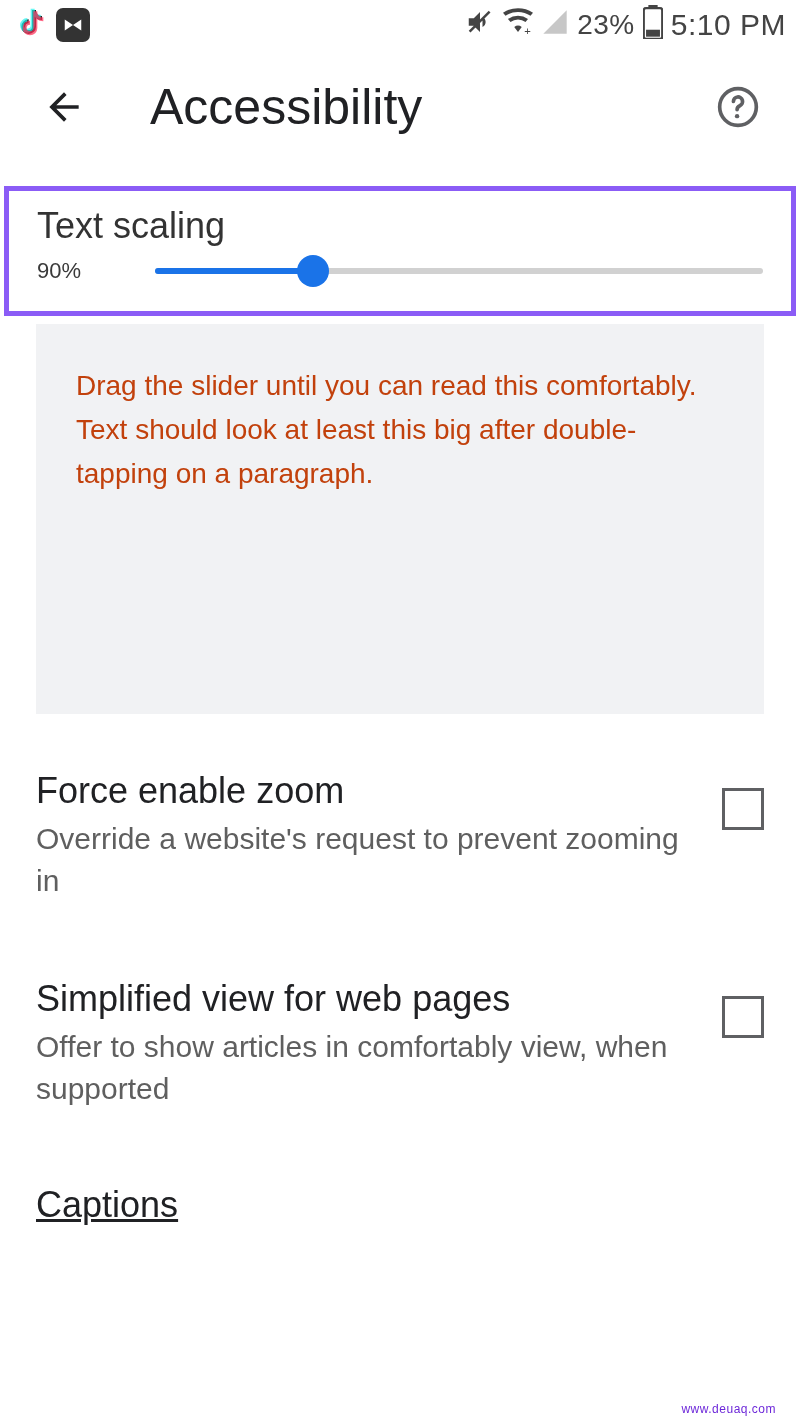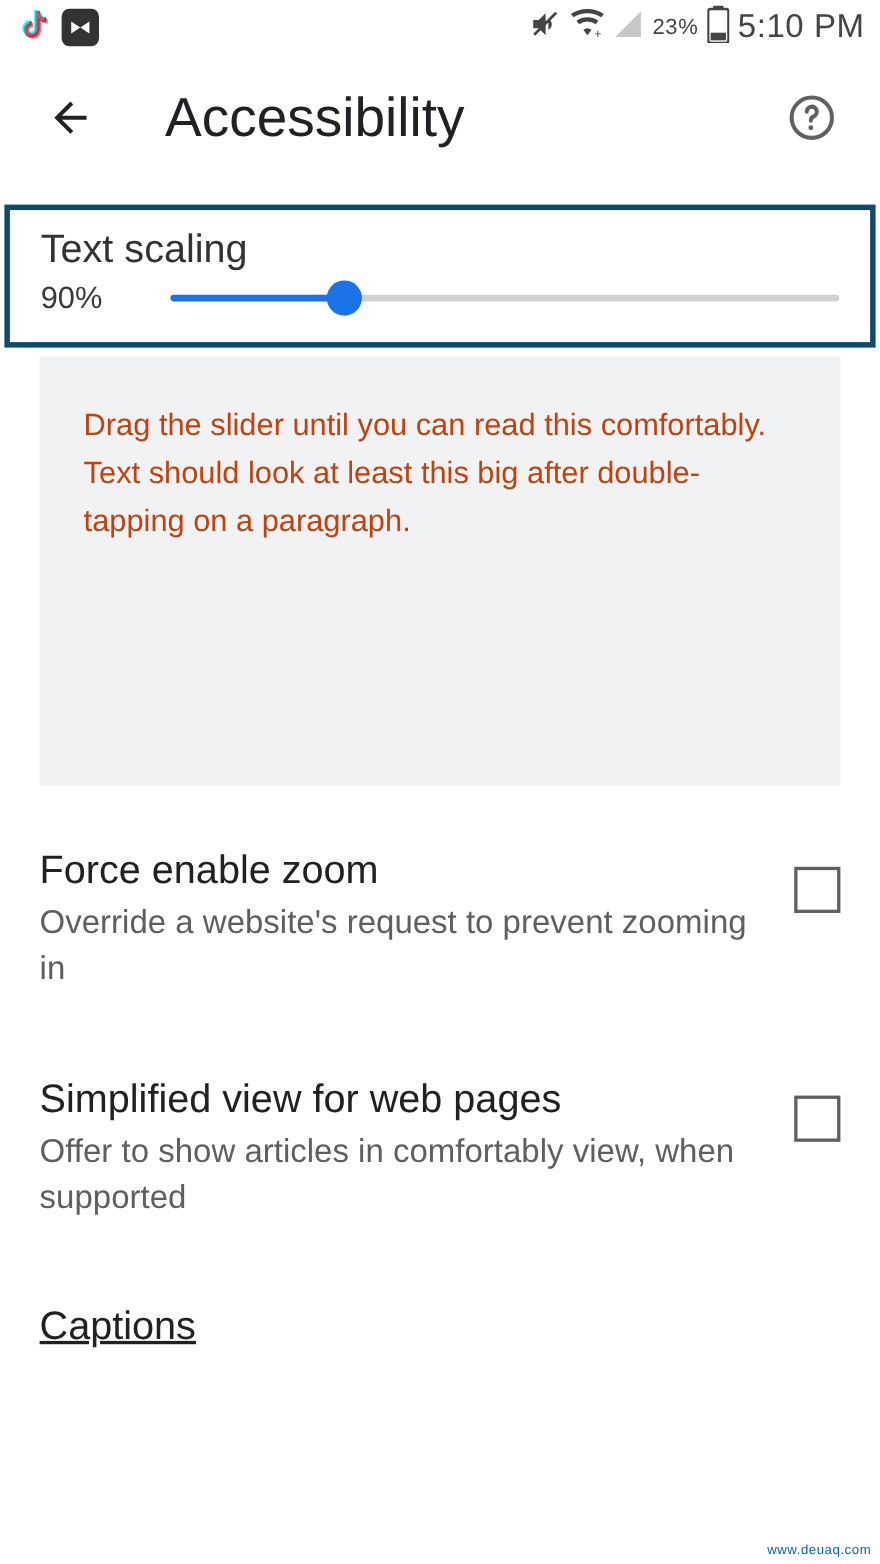--- a/index.html
+++ b/index.html
@@ -3,51 +3,51 @@
 <meta charset="utf-8">
 <style>
   * { box-sizing: border-box; margin: 0; padding: 0; }
   html, body { width: 800px; height: 1422px; font-family: "Segoe UI", Arial, sans-serif; background: #fff; color: #202124; overflow: hidden; }
   .status-bar { height: 50px; display: flex; align-items: center; justify-content: space-between; padding: 0 14px; font-size: 26px; color: #444; }
   .status-left { display: flex; align-items: center; gap: 10px; }
   .status-right { display: flex; align-items: center; gap: 8px; }
   .tiktok-icon svg { width: 32px; height: 32px; }
   .app-square { width: 34px; height: 34px; border-radius: 7px; background: #333; display: flex; align-items: center; justify-content: center; }
   .app-square svg { width: 22px; height: 22px; }
-  .pct { font-size: 20px; letter-spacing: 0.5px; }
+  .pct { font-size: 28px; letter-spacing: 0.5px; }
   .time { font-size: 30px; letter-spacing: 0.5px; }
 
   .app-bar { display: flex; align-items: center; padding: 28px 36px 24px 36px; gap: 58px; }
   .back-btn { width: 56px; height: 56px; display: flex; align-items: center; justify-content: center; }
   .title { font-size: 50px; font-weight: 400; }
   .spacer { flex: 1; }
   .help-btn { width: 52px; height: 52px; display: flex; align-items: center; justify-content: center; }
 
-  .highlight-box { border: 5px solid #0c4a6e; margin: 26px 4px 0 4px; padding: 14px 28px 22px 28px; }
+  .highlight-box { border: 5px solid #8b5cf6; margin: 26px 4px 0 4px; padding: 14px 28px 22px 28px; }
   .ts-label { font-size: 36px; color: #333; margin-bottom: 6px; }
   .ts-row { display: flex; align-items: center; gap: 26px; }
-  .ts-pct { font-size: 28px; color: #3a3a3a; width: 92px; }
+  .ts-pct { font-size: 22px; color: #3a3a3a; width: 92px; }
   .slider { flex: 1; position: relative; height: 36px; display: flex; align-items: center; }
   .track { position: absolute; left: 0; right: 0; height: 6px; background: #d1d1d1; border-radius: 3px; }
   .fill { position: absolute; left: 0; height: 6px; background: #1a73e8; border-radius: 3px; }
   .thumb { position: absolute; width: 32px; height: 32px; background: #1a73e8; border-radius: 50%; transform: translateX(-50%); top: 2px; }
 
   .preview-box { margin: 8px 36px 0 36px; background: #f1f2f4; padding: 40px 40px 40px 40px; height: 390px; }
   .preview-text { font-size: 28px; line-height: 44px; color: #c2410c; }
 
   .setting-item { padding: 44px 36px 20px 36px; display: flex; align-items: flex-start; gap: 20px; margin-top: 12px; }
   .setting-text { flex: 1; }
   .setting-title { font-size: 36px; color: #202124; margin-bottom: 6px; }
   .setting-desc { font-size: 30px; color: #5f5f5f; line-height: 42px; }
   .checkbox { width: 42px; height: 42px; border: 3px solid #5f6063; margin-top: 18px; flex-shrink: 0; }
 
   .captions-item { padding: 54px 36px 20px 36px; }
   .captions-title { font-size: 36px; color: #202124; text-decoration: underline; }
 
-  .watermark { position: absolute; bottom: 6px; right: 8px; font-size: 12px; color: #0369a1; letter-spacing: 0.5px; }
+  .watermark { position: absolute; bottom: 6px; right: 24px; font-size: 12px; color: #6d28d9; letter-spacing: 0.5px; }
 </style>
 </head>
 <body>
 
 <div class="status-bar">
   <div class="status-left">
     <span class="tiktok-icon">
       <svg viewBox="0 0 48 48">
           <path d="M33 8c1 5 4 7 9 7v6c-4 0-7-1-9-3v13a11 11 0 1 1-11-11v6a5 5 0 1 0 5 5V6h6v2z" fill="#222"></path>
           <path d="M31 6c1 5 4 7 9 7v6c-4 0-7-1-9-3v13a11 11 0 1 1-11-11v6a5 5 0 1 0 5 5V4h6v2z" fill="#25f4ee" opacity="0.7"></path>

